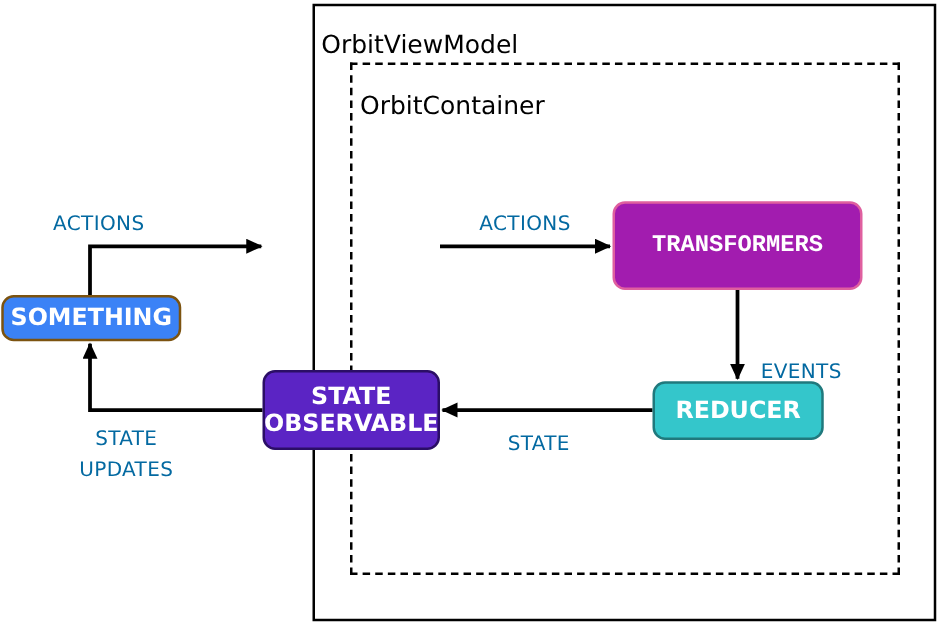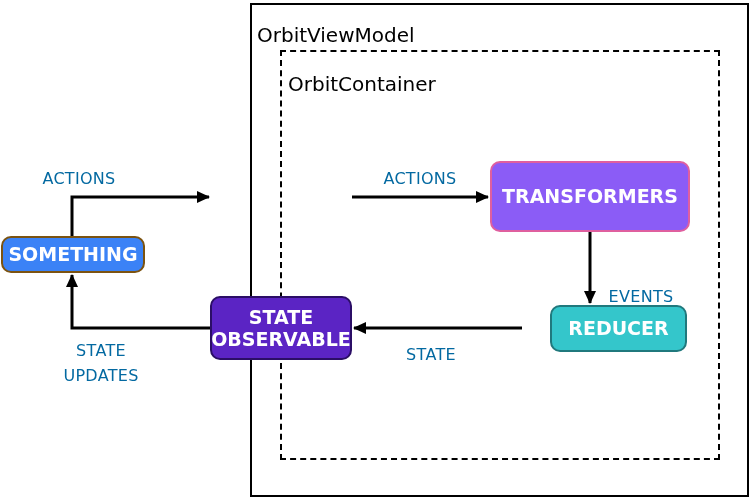--- a/index.html
+++ b/index.html
@@ -28,21 +28,21 @@
   .node{
     position:absolute;box-sizing:border-box;
     border:2px solid #000;border-radius:10px;
     display:flex;align-items:center;justify-content:center;
     text-align:center;
     font-size:19px;font-weight:bold;line-height:1.18;
     color:#fff;white-space:pre-line;
   }
   #node-input-relay{left:210px;top:162px;width:142px;height:71px;}
   #node-transformers{left:490px;top:161px;width:200px;height:71px;}
-  #node-reducer{left:522px;top:305px;width:137px;height:47px;margin-left:28px;}
+  #node-reducer{left:522px;top:305px;width:137px;height:47px;}
   #node-state-observable{left:210px;top:296px;width:142px;height:64px;}
   #node-something{left:1px;top:236px;width:144px;height:37px;}
   .edge-label{
     position:absolute;width:100px;
     font-size:16px;color:#0369a1;text-align:center;
     line-height:25px;white-space:pre-line;letter-spacing:0.3px;
   }
   #label-actions-left{left:29px;top:166px;}
   #label-actions-mid{left:370px;top:166px;}
   #label-events{left:591px;top:250px;margin-top:34px;}
@@ -67,21 +67,21 @@
       </marker>
     </defs>
     <path d="M72,236 L72,197 L209,197" fill="none" stroke="#000" stroke-width="3" marker-end="url(#ah)"></path>
     <path d="M352,197 L488,197" fill="none" stroke="#000" stroke-width="3" marker-end="url(#ah)"></path>
     <path d="M590,232 L590,303" fill="none" stroke="#000" stroke-width="3" marker-end="url(#ah)"></path>
     <path d="M522,328 L354,328" fill="none" stroke="#000" stroke-width="3" marker-end="url(#ah)"></path>
     <path d="M210,328 L72,328 L72,275" fill="none" stroke="#000" stroke-width="3" marker-end="url(#ah)"></path>
   </svg>
 
 
-  <div class="node" id="node-transformers" style="background: #8b5cf6; border-color: rgb(223, 95, 159); color: rgb(255, 255, 255);">TRANSFORMERS</div>
+  <div class="node" id="node-transformers" style="background: #a21caf; border-color: rgb(223, 95, 159); color: rgb(255, 255, 255); font-family: Liberation Mono, monospace;">TRANSFORMERS</div>
 
   <div class="node" id="node-reducer" style="background: rgb(52, 198, 203); border-color: rgb(32, 121, 125); color: rgb(255, 255, 255);">REDUCER</div>
 
   <div class="node" id="node-state-observable" style="background: rgb(91, 36, 196); border-color: rgb(43, 14, 102); color: rgb(255, 255, 255);">STATE
 OBSERVABLE</div>
 
   <div class="node" id="node-something" style="background: #3b82f6; border-color: rgb(124, 83, 16); color: rgb(255, 255, 255);">SOMETHING</div>
 
   <div class="edge-label" id="label-actions-left">ACTIONS</div>
   <div class="edge-label" id="label-actions-mid">ACTIONS</div>

